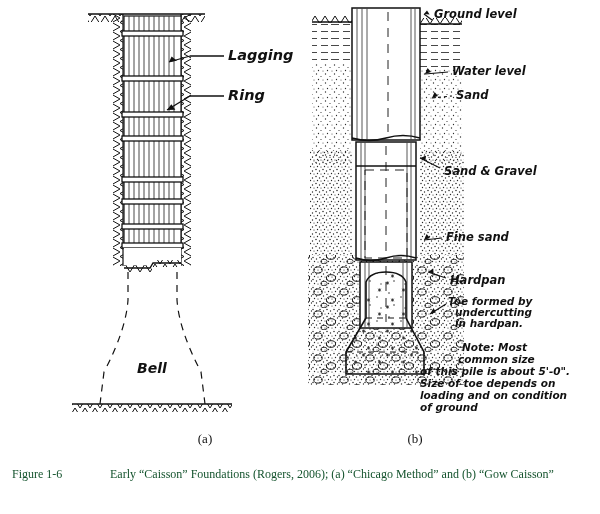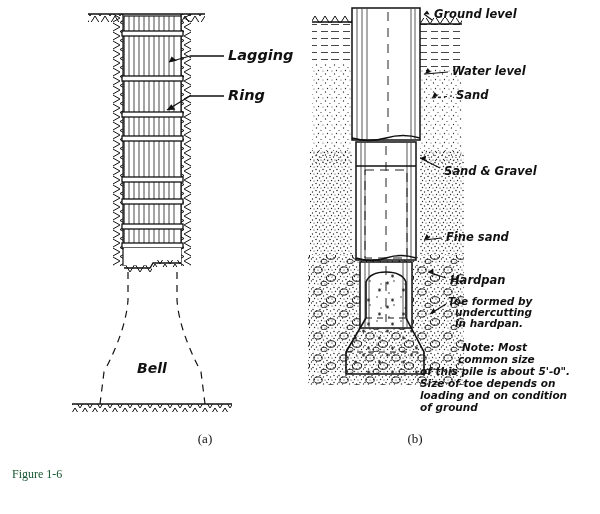--- a/index.html
+++ b/index.html
@@ -284,13 +284,14 @@
       <text class="lbl" x="420" y="408" font-size="10.5">of ground</text>
     </g>
   </g>
 </svg>
 
 <div class="sub-caption" id="caption-a">(a)</div>
 <div class="sub-caption" id="caption-b">(b)</div>
 
 <div id="figure-caption">
   <span class="fig-label">Figure 1-6</span>
+  <span class="fig-text">Early “Caisson” Foundations (Rogers, 2006); (a) “Chicago Method” and (b) “Gow Caisson”</span>
 </div>
 
 </body></html>

